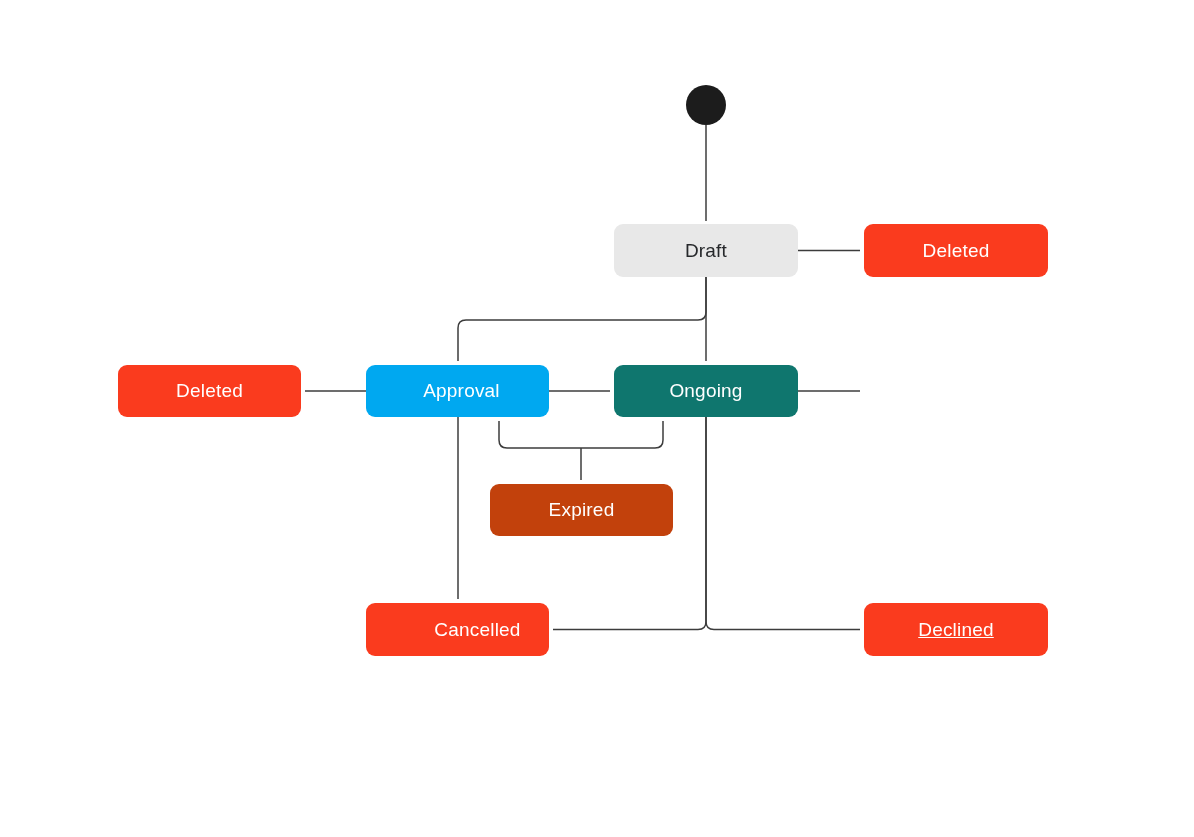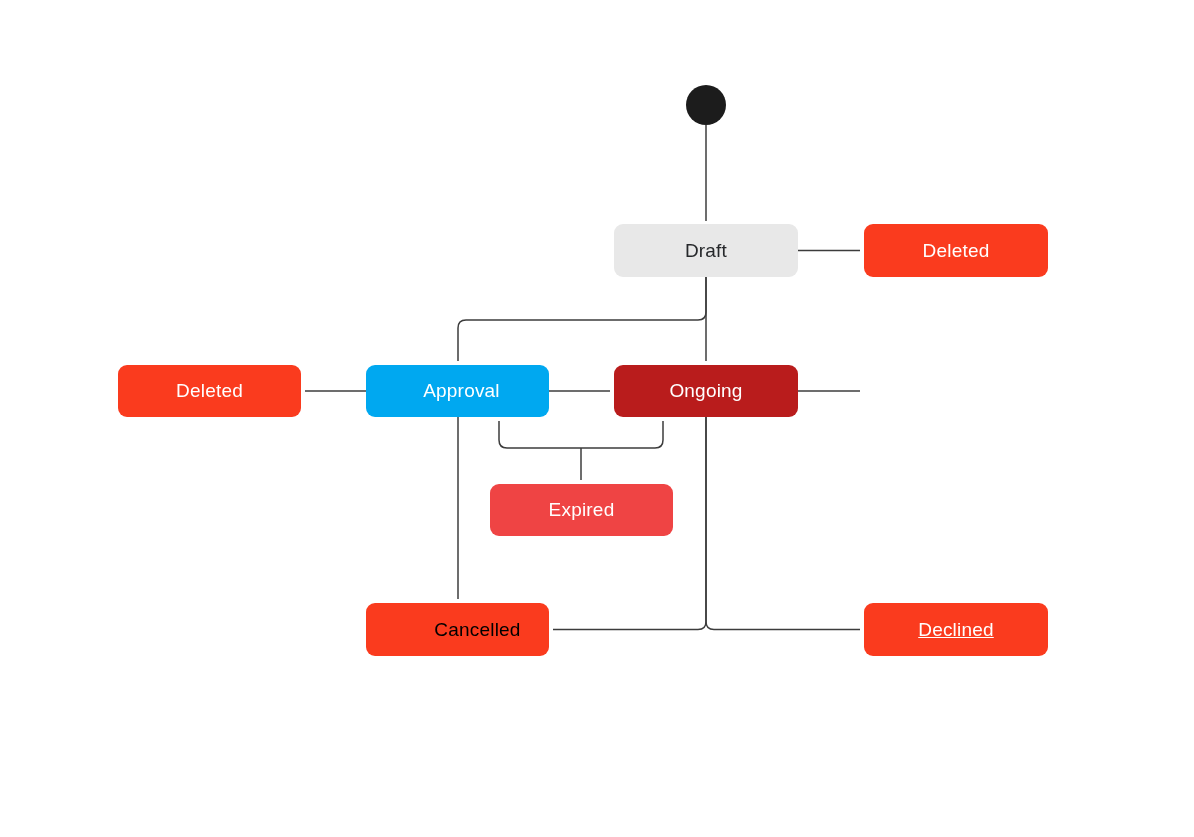--- a/index.html
+++ b/index.html
@@ -93,30 +93,30 @@
   </div>
 
   <div id="n-rejected" class="node" style="background: rgb(250, 59, 30); color: rgb(255, 255, 255);">
     <span>Deleted</span>
   </div>
 
   <div id="n-approval" class="node" style="background: rgb(0, 168, 240); color: rgb(255, 255, 255);">
     <span>Approval</span>
   </div>
 
-  <div id="n-ongoing" class="node" style="background: #b91c1c; color: rgb(255, 255, 255); text-align: right;">
+  <div id="n-ongoing" class="node" style="background: #0f766e; color: rgb(255, 255, 255); text-align: right;">
     <span>Ongoing</span>
   </div>
 
 
-  <div id="n-expired" class="node" style="background: #ef4444; color: rgb(255, 255, 255);">
+  <div id="n-expired" class="node" style="background: #c2410c; color: rgb(255, 255, 255);">
     <span>Expired</span>
   </div>
 
-  <div id="n-cancelled" class="node" style="background: rgb(250, 59, 30); color: #000000; padding-left: 40px;">
+  <div id="n-cancelled" class="node" style="background: rgb(250, 59, 30); color: #ffffff; padding-left: 40px;">
     <span>Cancelled</span>
   </div>
 
   <div id="n-declined" class="node" style="background: rgb(250, 59, 30); color: #ffffff; text-decoration: underline;">
     <span>Declined</span>
   </div>
 
 </div>
 
 </body></html>

